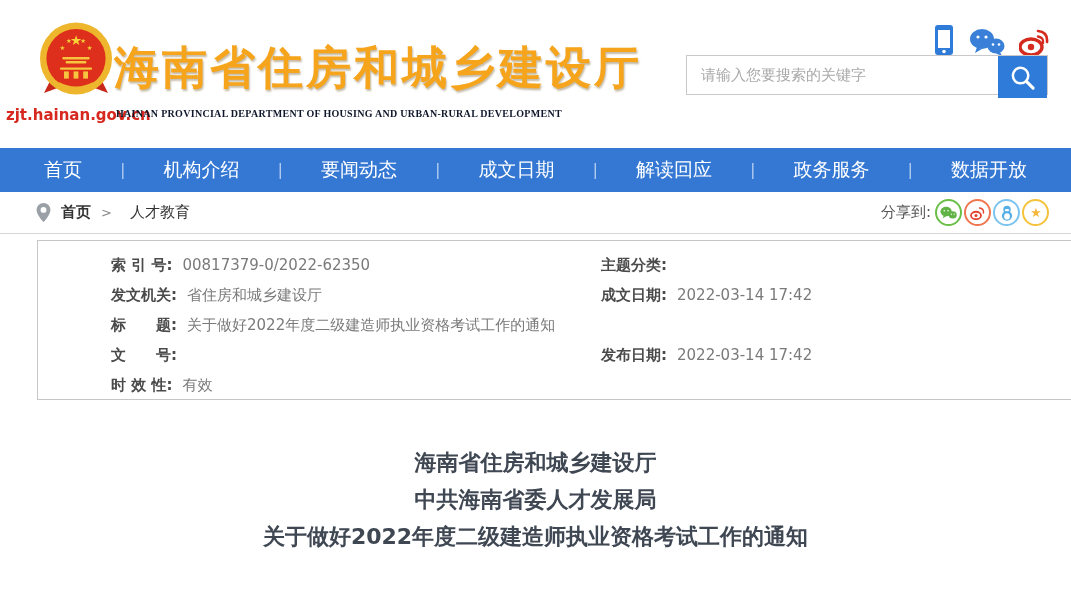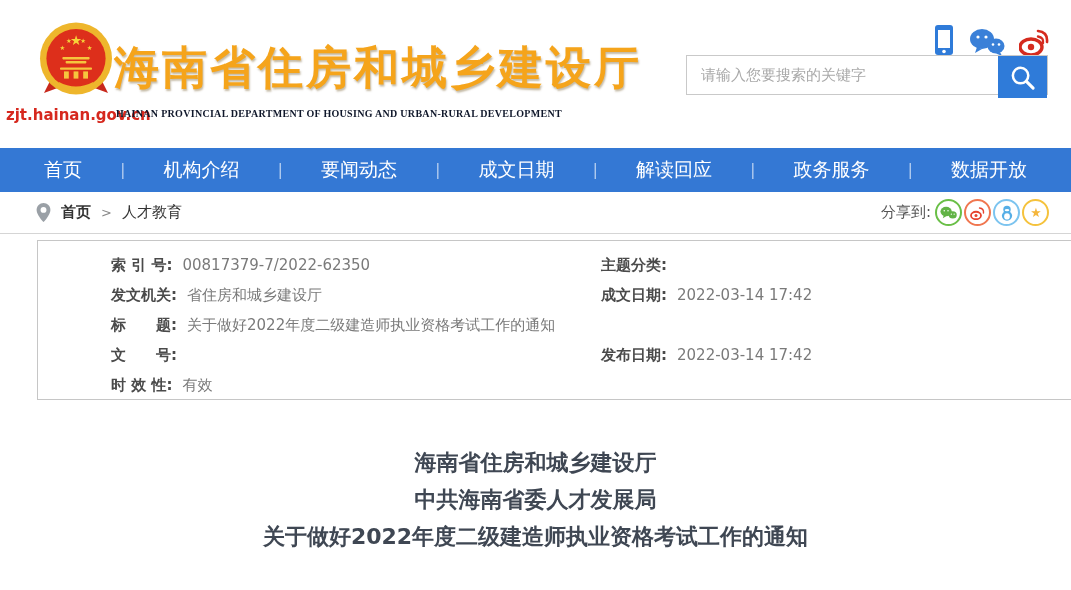--- a/index.html
+++ b/index.html
@@ -31,21 +31,21 @@
   
   .nav { position:absolute; left:0; top:148px; width:1071px; height:44px; background:#3478d4;
     display:flex; align-items:center; justify-content:space-between; padding:0 44px; }
   .nav-item { color:#fff; font-size:19px; text-decoration:none; cursor:pointer; white-space:nowrap; }
   .nav-sep { color:rgba(255,255,255,0.65); font-size:15px; }
   
   .crumb-bar { position:absolute; left:0; top:192px; width:1071px; height:41px; background:#fff; }
   .crumb-left { position:absolute; left:36px; top:0; height:41px; display:flex; align-items:center; gap:10px; }
   .crumb-home { font-size:15px; font-weight:bold; color:#333; cursor:pointer; }
   .crumb-sep { font-size:13px; color:#888; }
-  .crumb-current { font-size:15px; color:#333; cursor:pointer; }
+  .crumb-current { font-size:15px; color:#333; cursor:pointer;margin-left:8px; }
   .share-area { position:absolute; right:22px; top:0; height:41px; display:flex; align-items:center; gap:2px; }
   .share-label { font-size:15px; color:#555; margin-right:2px; }
   .share-circle { width:27px; height:27px; border-radius:50%; border:2px solid; background:#fff;
     display:flex; align-items:center; justify-content:center; cursor:pointer; }
   .divider { position:absolute; left:0; top:233px; width:1071px; border-top:1px solid #d5d5d5; }
   
   .meta-box { position:absolute; left:37px; top:240px; width:1047px; height:160px;
     border:1px solid #c6c6c6; background:#fff; padding-top:9px; }
   .meta-row { display:flex; height:30px; align-items:center; }
   .meta-cell-l { width:563px; padding-left:73px; display:flex; align-items:center; }
@@ -189,21 +189,21 @@
     </span>
   </div>
 </div>
 
 <div class="divider"></div>
 
 <div class="meta-box">
   <div class="meta-row">
     <div class="meta-cell-l">
       <span class="meta-label">索 引 号:</span>
-      <span class="meta-value">00817379-7/2022-62350</span>
+      <span class="meta-value">00817379-0/2022-62350</span>
     </div>
     <div class="meta-cell-r">
       <span class="meta-label">主题分类:</span>
       <span class="meta-value"></span>
     </div>
   </div>
   <div class="meta-row">
     <div class="meta-cell-l">
       <span class="meta-label">发文机关:</span>
       <span class="meta-value">省住房和城乡建设厅</span>

